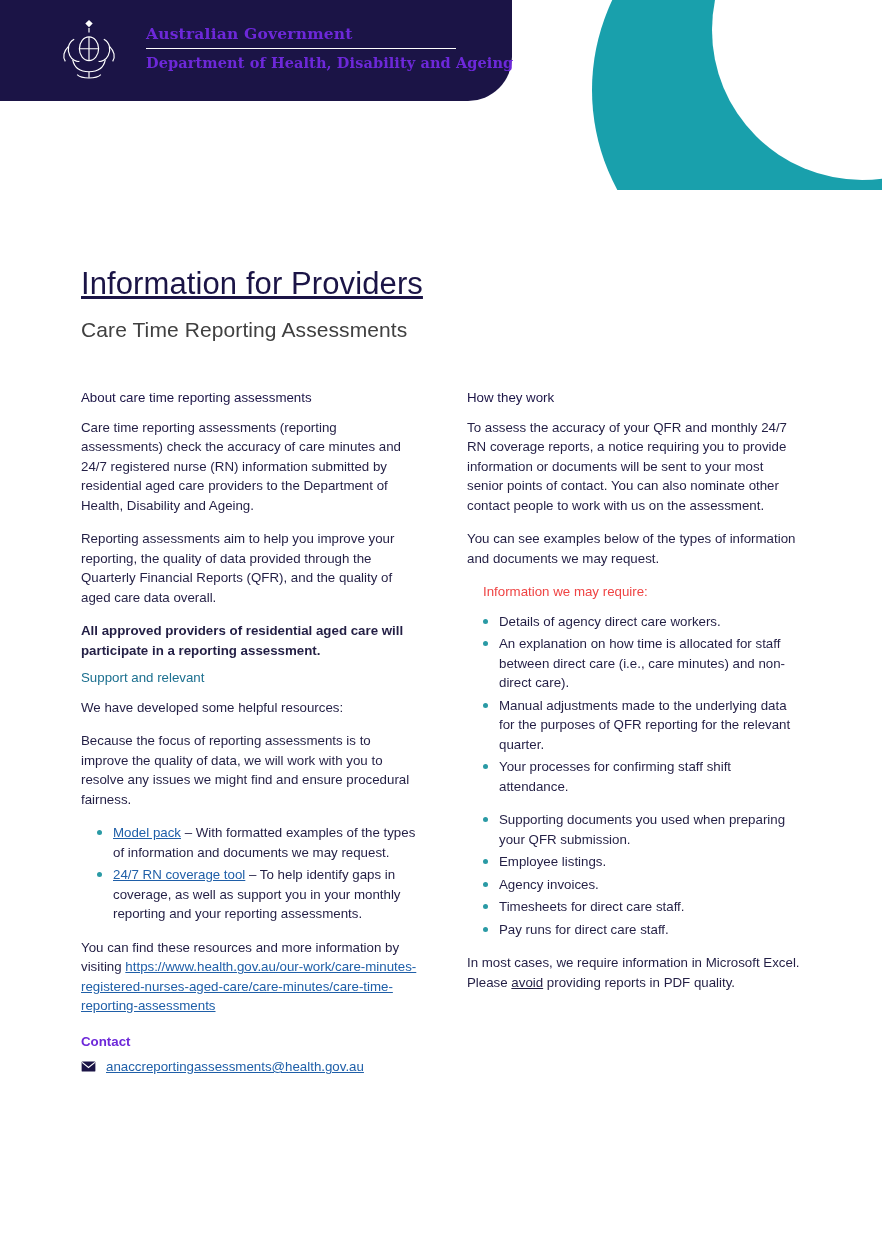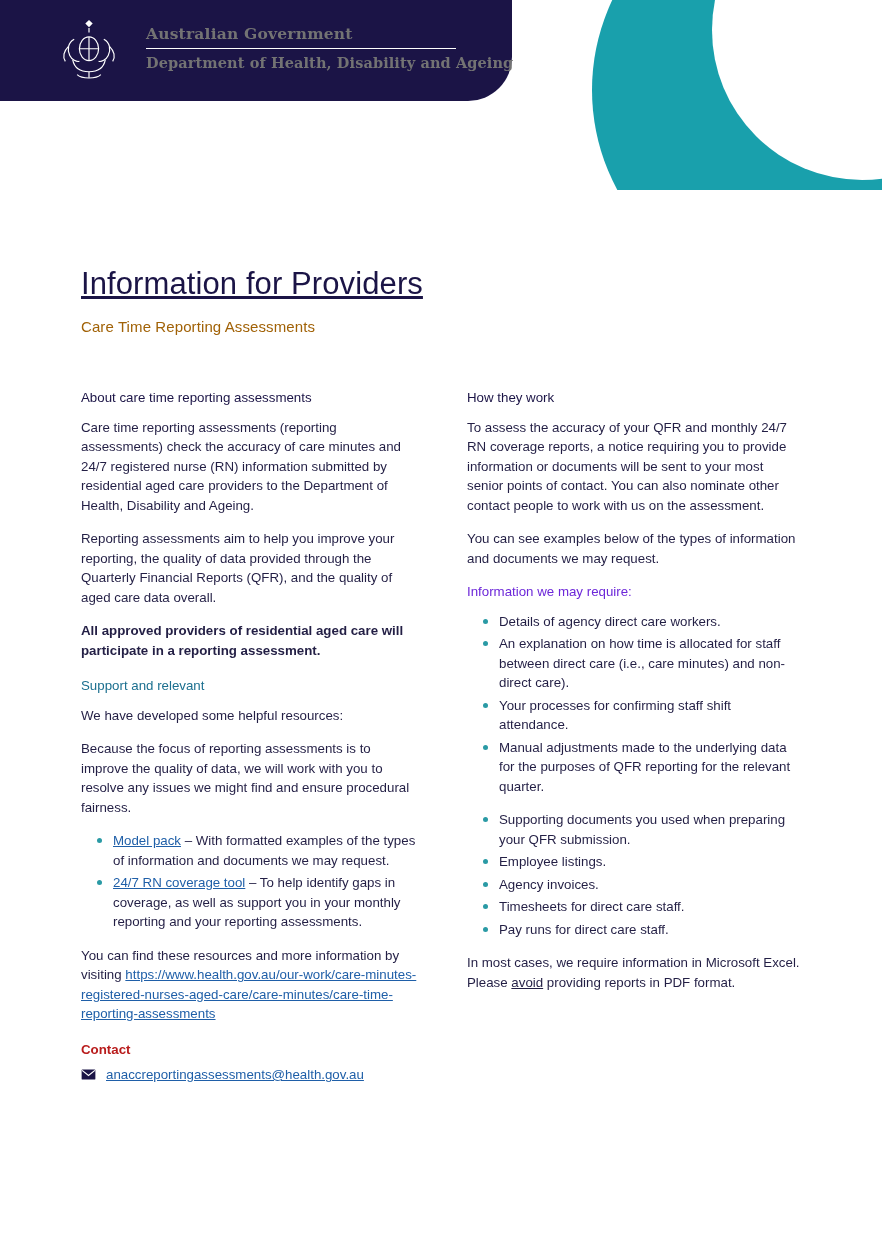--- a/index.html
+++ b/index.html
@@ -54,21 +54,21 @@
     position: absolute;
     left: 52px;
     top: 14px;
     width: 74px;
     height: 74px;
   }
   .gov-text {
     position: absolute;
     left: 146px;
     top: 24px;
-    color: #737373;
+    color: #6d28d9;
   }
   .gov-text .line1 {
     font-family: "DejaVu Serif", serif;
     font-weight: bold;
     font-size: 15.5px;
     letter-spacing: .2px;
   }
   .gov-rule {
     width: 310px;
     height: 1px;
@@ -90,22 +90,22 @@
     font-size: 31px;
     color: #1b1446;
     font-weight: normal;
     letter-spacing: .1px;
     text-decoration: underline;
   }
   .subtitle {
     position: absolute;
     left: 81px;
     top: 318px;
-    font-size: 15px;
-    color: #a16207;
+    font-size: 21px;
+    color: #404040;
     letter-spacing: .1px;
   }
 
   
   .col {
     position: absolute;
     top: 388px;
     font-size: 13.3px;
     line-height: 19.5px;
     color: #231f45;
@@ -113,31 +113,32 @@
   .col-left { left: 81px; width: 336px; }
   .col-right { left: 467px; width: 336px; }
 
   h3.sec {
     font-size: 13.3px;
     color: #1b1446;
     font-weight: normal;
     margin: 0 0 10px 0;
   }
   h3.sec.teal {
-    color: #6d28d9;
+    color: #ef4444;
+    margin-left: 16px;
   }
   h3.sec.tealb {
     color: #1b6f8f;
   }
   p {
     margin: 0 0 14px 0;
   }
   p.bold {
     font-weight: bold;
-    margin-bottom: 16px;
+    margin-bottom: 8px;
   }
   .gap-top { margin-top: 18px; }
 
   ul {
     margin: 8px 0 14px 0;
     padding-left: 20px;
     list-style: none;
   }
   ul li {
     position: relative;
@@ -155,21 +156,21 @@
     background: #2a9aa5;
   }
   a, .link {
     color: #1f5fa8;
     text-decoration: underline;
   }
   .u { text-decoration: underline; }
 
   .contact-head {
     font-weight: bold;
-    color: #b91c1c;
+    color: #6d28d9;
     font-size: 13.3px;
     margin-top: 16px;
     margin-bottom: 6px;
   }
   .contact-row {
     display: flex;
     align-items: center;
     gap: 10px;
   }
   .mail-icon {
@@ -246,26 +247,26 @@
 
 <div class="col col-right">
   <h3 class="sec">How they work</h3>
   <p>To assess the accuracy of your QFR and monthly 24/7 RN coverage reports, a notice requiring you to provide information or documents will be sent to your most senior points of contact. You can also nominate other contact people to work with us on the assessment.</p>
   <p>You can see examples below of the types of information and documents we may request.</p>
 
   <h3 class="sec teal">Information we may require:</h3>
   <ul>
     <li>Details of agency direct care workers.</li>
     <li>An explanation on how time is allocated for staff between direct care (i.e., care minutes) and non-direct care).</li>
+    <li>Manual adjustments made to the underlying data for the purposes of QFR reporting for the relevant quarter.</li>
     <li>Your processes for confirming staff shift attendance.</li>
-    <li>Manual adjustments made to the underlying data for the purposes of QFR reporting for the relevant quarter.</li>
   </ul>
 
   <ul>
     <li>Supporting documents you used when preparing your QFR submission.</li>
     <li>Employee listings.</li>
     <li>Agency invoices.</li>
     <li>Timesheets for direct care staff.</li>
     <li>Pay runs for direct care staff.</li>
   </ul>
 
-  <p><span>In most cases, we require information in Microsoft Excel. Please </span><span class="u">avoid</span><span> providing reports in PDF format.</span></p>
+  <p><span>In most cases, we require information in Microsoft Excel. Please </span><span class="u">avoid</span><span> providing reports in PDF quality.</span></p>
 </div>
 
 </body></html>

